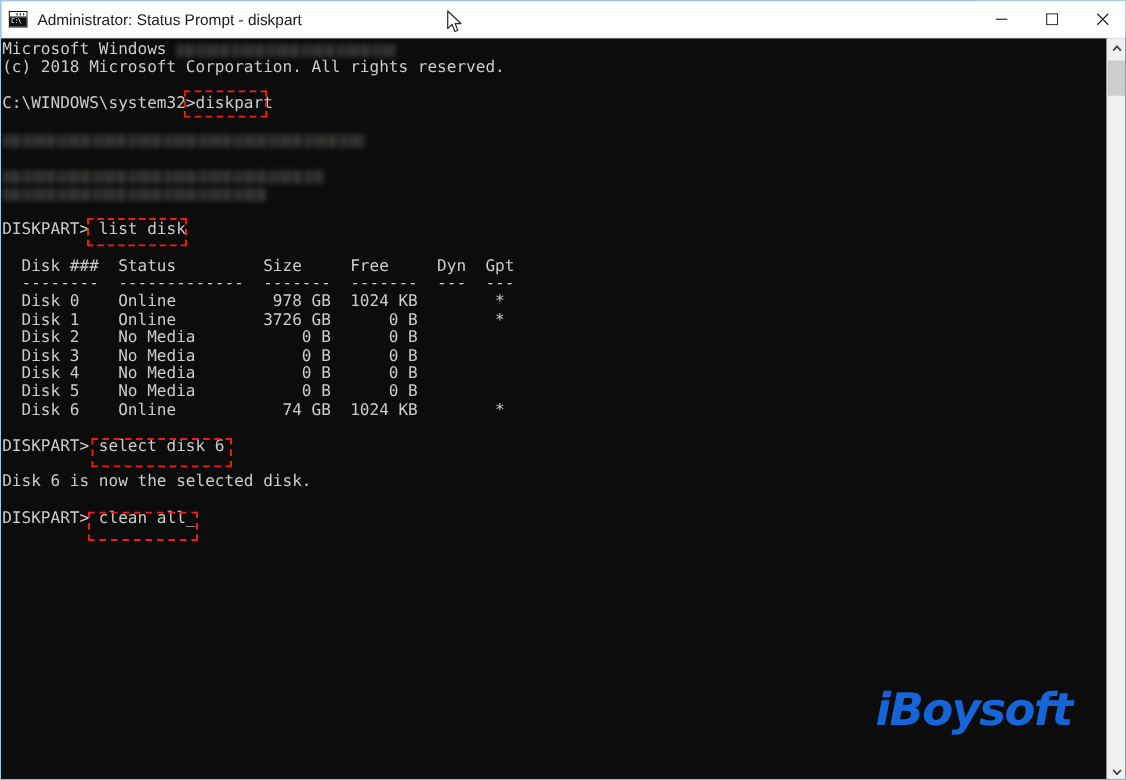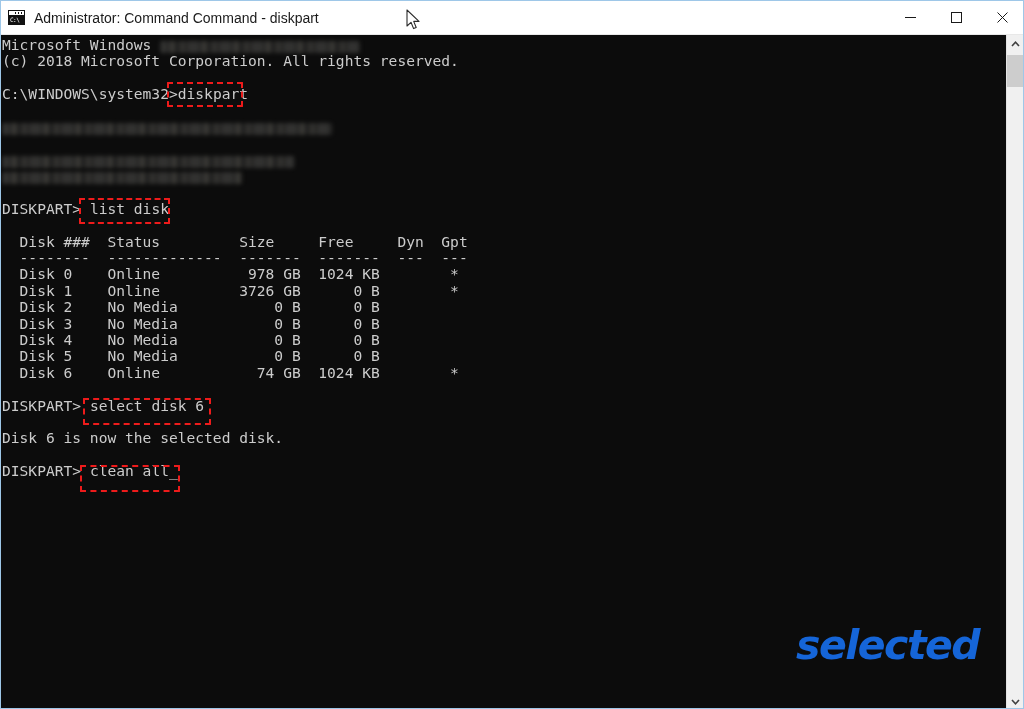--- a/index.html
+++ b/index.html
@@ -197,21 +197,21 @@
 <div id="window">
 
   <div id="titlebar">
     <div id="app-icon">
       <div class="icon-titlestrip"></div>
       <div class="icon-dot" style="right:2px;"></div>
       <div class="icon-dot" style="right:5px;"></div>
       <div class="icon-dot" style="right:8px;"></div>
       <div class="icon-body">C:\</div>
     </div>
-    <span id="title-text">Administrator: Command Command - diskpart</span>
+    <span id="title-text">Administrator: Status Prompt - diskpart</span>
 
     <div id="winbtns">
       <div class="winbtn">
         <svg width="11" height="11" viewBox="0 0 11 11">
           <rect x="0" y="5" width="11" height="1" fill="#1a1a1a"></rect>
         </svg>
       </div>
       <div class="winbtn">
         <svg width="11" height="11" viewBox="0 0 11 11">
           <rect x="0.5" y="0.5" width="10" height="10" fill="none" stroke="#1a1a1a" stroke-width="1"></rect>
@@ -243,21 +243,21 @@
       </svg>
     </div>
     <div id="sb-thumb"></div>
     <div class="sb-arrow" id="sb-down">
       <svg width="9" height="6" viewBox="0 0 9 6">
         <path d="M1 1 L4.5 4.8 L8 1" stroke="#404040" stroke-width="1.6" fill="none"></path>
       </svg>
     </div>
   </div>
 
-  <div id="watermark">selected</div>
+  <div id="watermark">iBoysoft</div>
 
   <div id="mouse-cursor">
     <svg width="16" height="24" viewBox="0 0 16 24">
       <path d="M1 1 L1 17 L5 13.3 L7.6 19.6 L10.2 18.5 L7.7 12.4 L13 12.4 Z" fill="#ffffff" stroke="#2b2b2b" stroke-width="1.1" stroke-linejoin="round"></path>
     </svg>
   </div>
 
 </div>
 
 </body></html>

